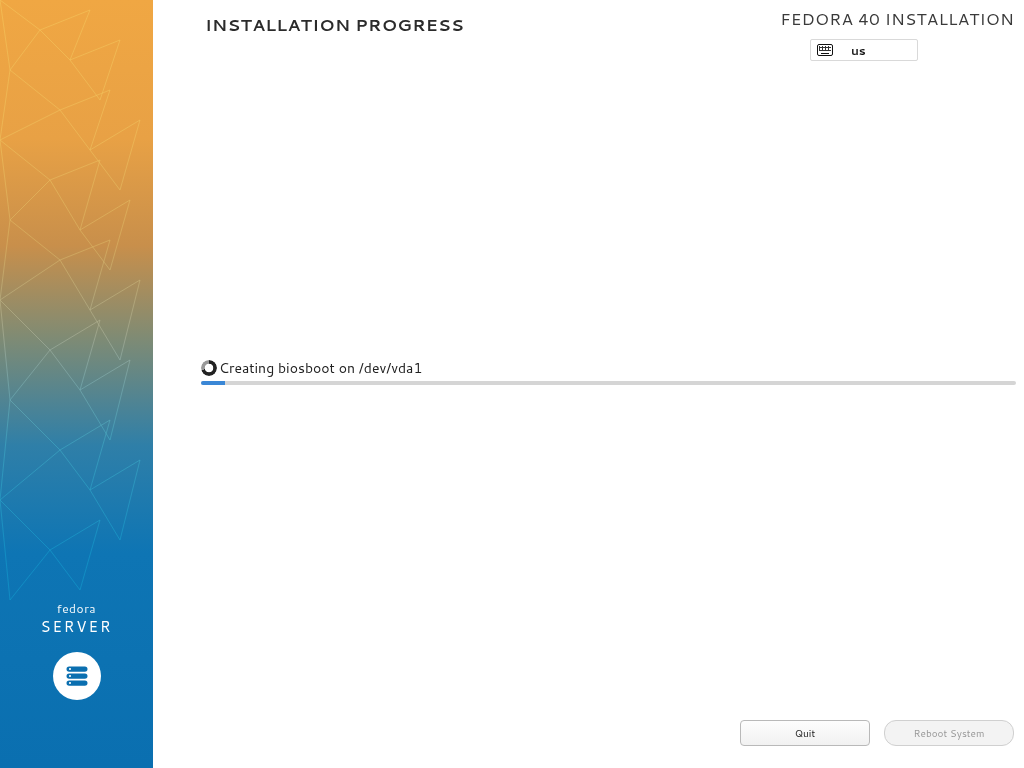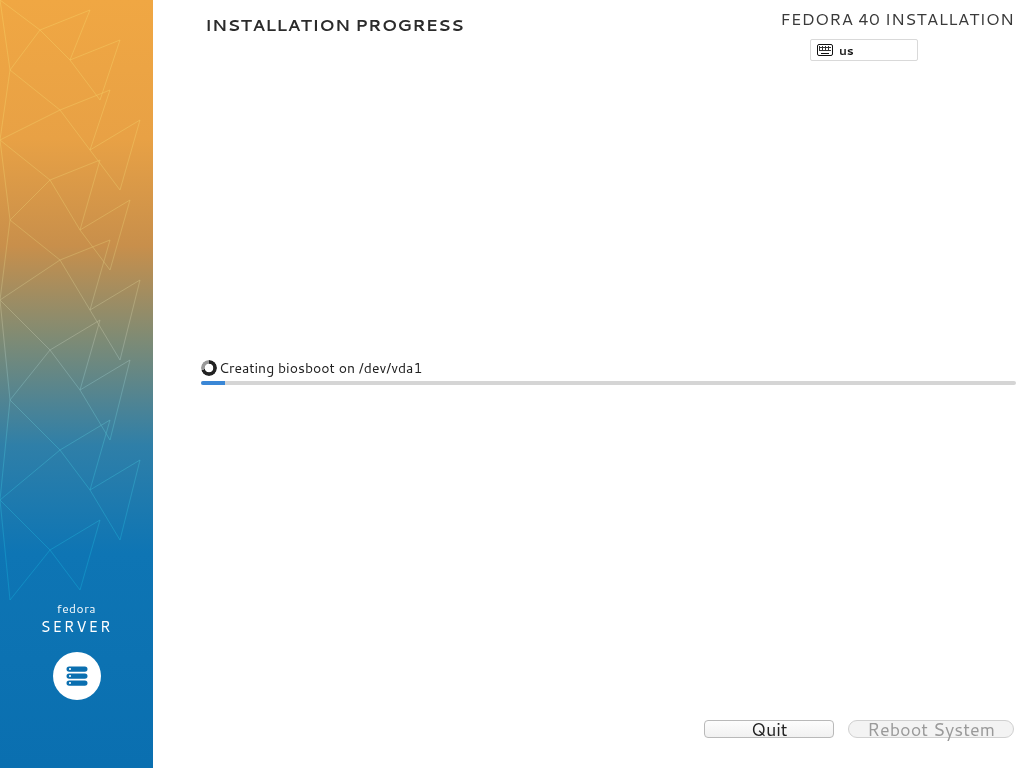--- a/index.html
+++ b/index.html
@@ -42,21 +42,21 @@
     position:absolute;left:18px;top:12px;
     font-size:17px;font-weight:700;letter-spacing:0.3px;color:#2b2b2b;
   }
   #hdr-product{
     position:absolute;right:10px;top:6px;
     font-size:17px;font-weight:400;color:#3a3a3a;letter-spacing:0.2px;
   }
   #kbd-chip{
     position:absolute;right:106px;top:39px;width:108px;height:22px;
     background:#fff;border:1px solid #d9d9d9;border-radius:2px;
-    display:flex;align-items:center;gap:6px;padding:0 6px;
+    display:flex;align-items:center;gap:18px;padding:0 6px;
     font-size:12px;font-weight:600;color:#111;
   }
   #kbd-chip .kbd-icon{
     width:16px;height:12px;border:1.5px solid #111;border-radius:2px;position:relative;
   }
   #kbd-chip .kbd-icon::before{
     content:"";position:absolute;left:1px;right:1px;top:1px;bottom:4px;
     background:
       repeating-linear-gradient(90deg,#111 0 1.2px,transparent 1.2px 3px),
       repeating-linear-gradient(0deg,#111 0 1.2px,transparent 1.2px 3px);
@@ -84,24 +84,24 @@
     background:#d5d5d5;border-radius:2px;overflow:hidden;
   }
   #progress-fill{height:100%;background:#3a87d6;width:0%;}
 
   
   #footer{
     position:absolute;left:0;right:10px;bottom:12px;height:36px;
     display:flex;justify-content:flex-end;gap:14px;
   }
   .btn{
-    min-width:130px;height:18px;padding:0 18px;
+    min-width:130px;height:26px;padding:0 18px;
     border:1px solid #b9b9b9;border-radius:4px;
     background:linear-gradient(#fdfdfd,#f1f1f1);
-    font-size:18px;color:#222;display:flex;align-items:center;justify-content:center;
+    font-size:10px;color:#222;display:flex;align-items:center;justify-content:center;
     cursor:pointer;user-select:none;
   }
   .btn.disabled{color:#9a9a9a;background:#f3f3f3;border-color:#d0d0d0;cursor:default;border-radius:12px;}
 </style>
 </head>
 <body>
 
 <div id="sidebar">
   <svg class="mesh" viewBox="0 0 153 768" preserveAspectRatio="none">
     <g stroke="#ffffff" stroke-width="0.6" fill="none">

